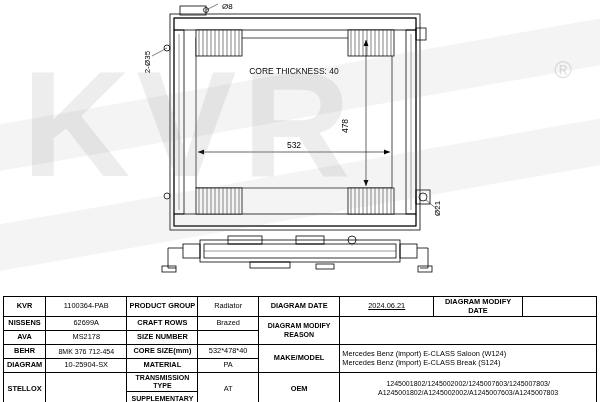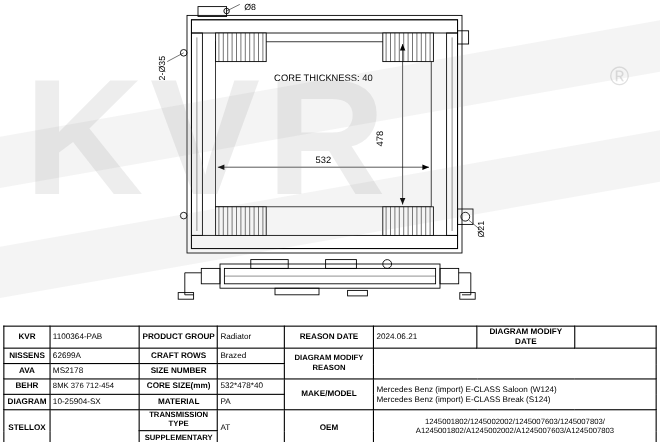--- a/index.html
+++ b/index.html
@@ -68,28 +68,28 @@
     line-height: 1.15;
     z-index: 3;
   }
   #spec-table td {
     border: 1px solid #000;
     padding: 1px 2px;
     height: 14px;
     vertical-align: middle;
   }
   .c-lbl { text-align: center; font-weight: bold; }
-  .c-val { text-align: left; }
+  .c-val { text-align: center; }
   .c-ctr { text-align: left; }
   .w-kvr   { width: 38px; }
   .w-part  { width: 78px; }
   .w-pg    { width: 68px; }
   .w-pgv   { width: 58px; }
   .w-dd    { width: 78px; }
-  .w-ddv   { width: 90px; }
+  .w-ddv   { width: 90px; text-decoration: underline; }
   .w-dm    { width: 85px; }
   .w-dmv   { width: 71px; }
   .small7 { font-size: 7px; }
   .oemcell { font-size: 7px; line-height: 1.25; text-align: center; }
 </style>
 </head>
 <body>
 
 <div id="watermark">
   <div class="wm-band"></div>
@@ -233,21 +233,21 @@
 </svg>
 </div>
 
 <table id="spec-table">
   <tbody>
     <tr>
       <td class="c-lbl w-kvr">KVR</td>
       <td class="c-val w-part">1100364-PAB</td>
       <td class="c-lbl w-pg">PRODUCT GROUP</td>
       <td class="c-val w-pgv">Radiator</td>
-      <td class="c-lbl w-dd">REASON DATE</td>
+      <td class="c-lbl w-dd">DIAGRAM DATE</td>
       <td class="c-val w-ddv">2024.06.21</td>
       <td class="c-lbl w-dm">DIAGRAM MODIFY DATE</td>
       <td class="c-val w-dmv"></td>
     </tr>
 
     <tr>
       <td class="c-lbl">NISSENS</td>
       <td class="c-val">62699A</td>
       <td class="c-lbl">CRAFT ROWS</td>
       <td class="c-val">Brazed</td>

